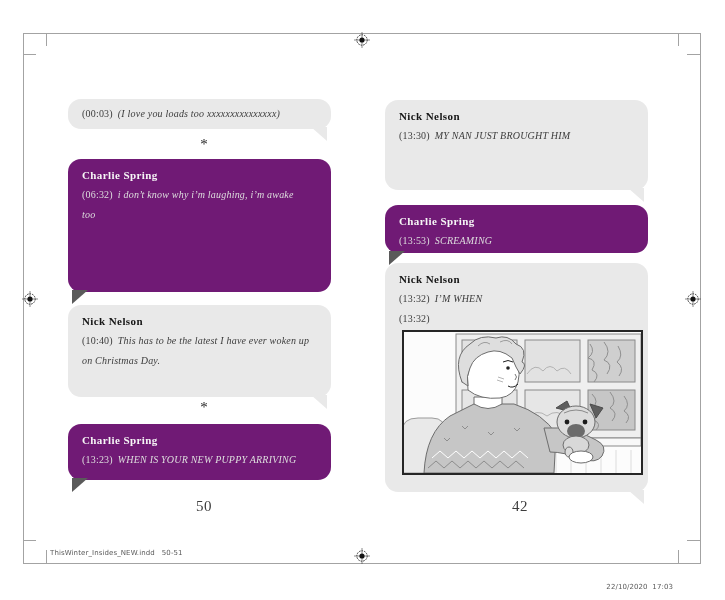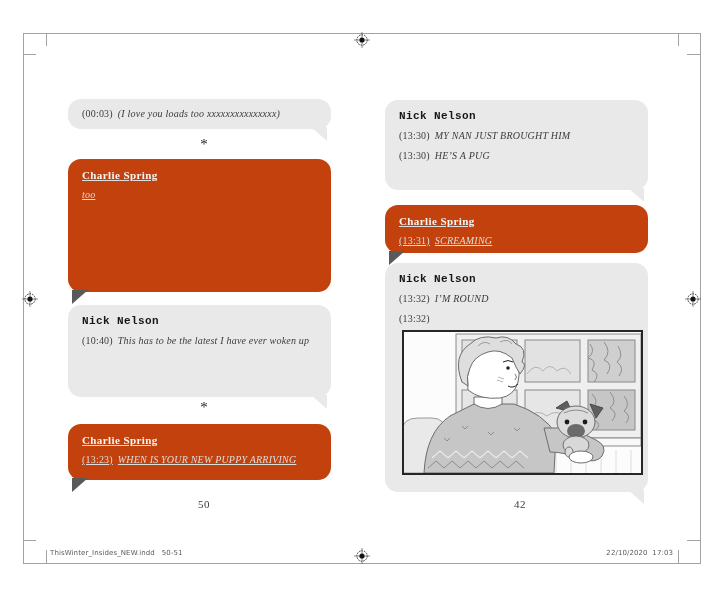--- a/index.html
+++ b/index.html
@@ -15,50 +15,50 @@
   
   .page{position:absolute;top:54px;width:316px;height:486px;}
   .page-left{left:46px;}
   .page-right{left:362px;}
   
   .bubble{
     position:absolute;box-sizing:border-box;border-radius:13px;
     padding:6px 14px;font-size:10px;line-height:20px;letter-spacing:.2px;
   }
   .bubble.light{background:#e9e9e9;color:#3c3c3c;}
-  .bubble.dark{background:#c2410c;color:#dedede;text-decoration:underline;}
+  .bubble.dark{background:#701a75;color:#dedede;}
   .speaker{font-weight:bold;font-size:11px;letter-spacing:.4px;}
-  .light .speaker{color:#161616;font-family:Liberation Mono, monospace;}
+  .light .speaker{color:#161616;}
   .dark .speaker{color:#f6f6f6;}
   .line{white-space:nowrap;}
   .time{font-style:normal;margin-right:5px;}
   .time:empty{display:none;margin:0;}
   .msg{font-style:italic;}
   .tail-left::after{
     content:"";position:absolute;left:4px;bottom:-12px;width:0;height:0;
     border-top:14px solid #5a5a5a;border-right:16px solid transparent;
   }
   .tail-right::after{
     content:"";position:absolute;right:4px;bottom:-12px;width:0;height:0;
     border-top:14px solid #e9e9e9;border-left:16px solid transparent;
   }
   .sep{position:absolute;left:0;width:100%;text-align:center;font-size:15px;color:#1f1f1f;line-height:16px;}
-  .pagenum{position:absolute;left:0;top:444px;width:100%;text-align:center;font-size:11px;color:#3d3d3d;letter-spacing:.5px;}
+  .pagenum{position:absolute;left:0;top:444px;width:100%;text-align:center;font-size:15px;color:#3d3d3d;letter-spacing:.5px;}
   
   .illo{
     display:block;box-sizing:border-box;width:241px;height:145px;
     margin:1px 0 0 3px;border:2px solid #262626;background:#fff;
   }
   
   .slug{
     position:absolute;top:549px;font-family:"DejaVu Sans", sans-serif;
     font-size:7px;color:#5a5a5a;white-space:pre;letter-spacing:.1px;
   }
   .slug-left{left:50px;text-align:center;}
-  .slug-right{right:52px;}
+  .slug-right{right:52px;margin-top:34px;}
 </style>
 </head>
 <body>
 
 <div class="frame"></div>
 <div class="crop" style="left:46px;top:33px;width:1px;height:13px"></div>
 <div class="crop" style="left:23px;top:54px;width:13px;height:1px"></div>
 <div class="crop" style="left:678px;top:33px;width:1px;height:13px"></div>
 <div class="crop" style="left:687px;top:54px;width:13px;height:1px"></div>
 <div class="crop" style="left:23px;top:540px;width:13px;height:1px"></div>
@@ -96,54 +96,55 @@
   <div class="bubble light tail-right" style="left:22px;top:45px;width:263px;height:30px;padding-top:5px">
     <div class="line">
       <span class="time">(00:03)</span><span class="msg">(I love you loads too xxxxxxxxxxxxxxx)</span>
     </div>
   </div>
 
   <div class="sep" style="top:82px">*</div>
 
   <div class="bubble dark tail-left" style="left:22px;top:105px;width:263px;height:133px">
     <div class="speaker">Charlie Spring</div>
+    <div class="line"><span class="time">(06:32)</span><span class="msg">i don’t know why i’m laughing, i’m awake</span></div>
     <div class="line"><span class="msg">too</span></div>
   </div>
 
   <div class="bubble light tail-right" style="left:22px;top:251px;width:263px;height:92px">
     <div class="speaker">Nick Nelson</div>
     <div class="line"><span class="time">(10:40)</span><span class="msg">This has to be the latest I have ever woken up</span></div>
+    <div class="line"><span class="msg">on Christmas Day.</span></div>
   </div>
 
   <div class="sep" style="top:345px">*</div>
 
   <div class="bubble dark tail-left" style="left:22px;top:370px;width:263px;height:56px">
     <div class="speaker">Charlie Spring</div>
     <div class="line"><span class="time">(13:23)</span><span class="msg">WHEN IS YOUR NEW PUPPY ARRIVING</span></div>
   </div>
 
   <div class="pagenum">50</div>
 </div>
 
 <div class="page page-right">
 
   <div class="bubble light tail-right" style="left:23px;top:46px;width:263px;height:90px">
     <div class="speaker">Nick Nelson</div>
     <div class="line"><span class="time">(13:30)</span><span class="msg">MY NAN JUST BROUGHT HIM</span></div>
-    <div class="line"><span class="time">(13:30)</span><span class="msg">HE’S A PUG</span></div>
   </div>
 
   <div class="bubble dark tail-left" style="left:23px;top:151px;width:263px;height:48px">
     <div class="speaker">Charlie Spring</div>
-    <div class="line"><span class="time">(13:31)</span><span class="msg">SCREAMING</span></div>
+    <div class="line"><span class="time">(13:53)</span><span class="msg">SCREAMING</span></div>
   </div>
 
   <div class="bubble light tail-right" style="left:23px;top:209px;width:263px;height:229px">
     <div class="speaker">Nick Nelson</div>
-    <div class="line"><span class="time">(13:32)</span><span class="msg">I’M ROUND</span></div>
+    <div class="line"><span class="time">(13:32)</span><span class="msg">I’M WHEN</span></div>
     <div class="line"><span class="time">(13:32)</span><span class="msg"></span></div>
 
     <svg class="illo" viewBox="0 0 237 141">
       <rect width="237" height="141" fill="#fcfcfc"></rect>
 
       <rect x="52" y="2" width="185" height="104" fill="#efefef" stroke="#8a8a8a"></rect>
       <rect x="58" y="8" width="55" height="42" fill="#e2e2e2" stroke="#8a8a8a"></rect>
       <rect x="121" y="8" width="55" height="42" fill="#e2e2e2" stroke="#8a8a8a"></rect>
       <rect x="184" y="8" width="47" height="42" fill="#cfcfcf" stroke="#8a8a8a"></rect>
       <rect x="58" y="58" width="55" height="40" fill="#e6e6e6" stroke="#8a8a8a"></rect>

